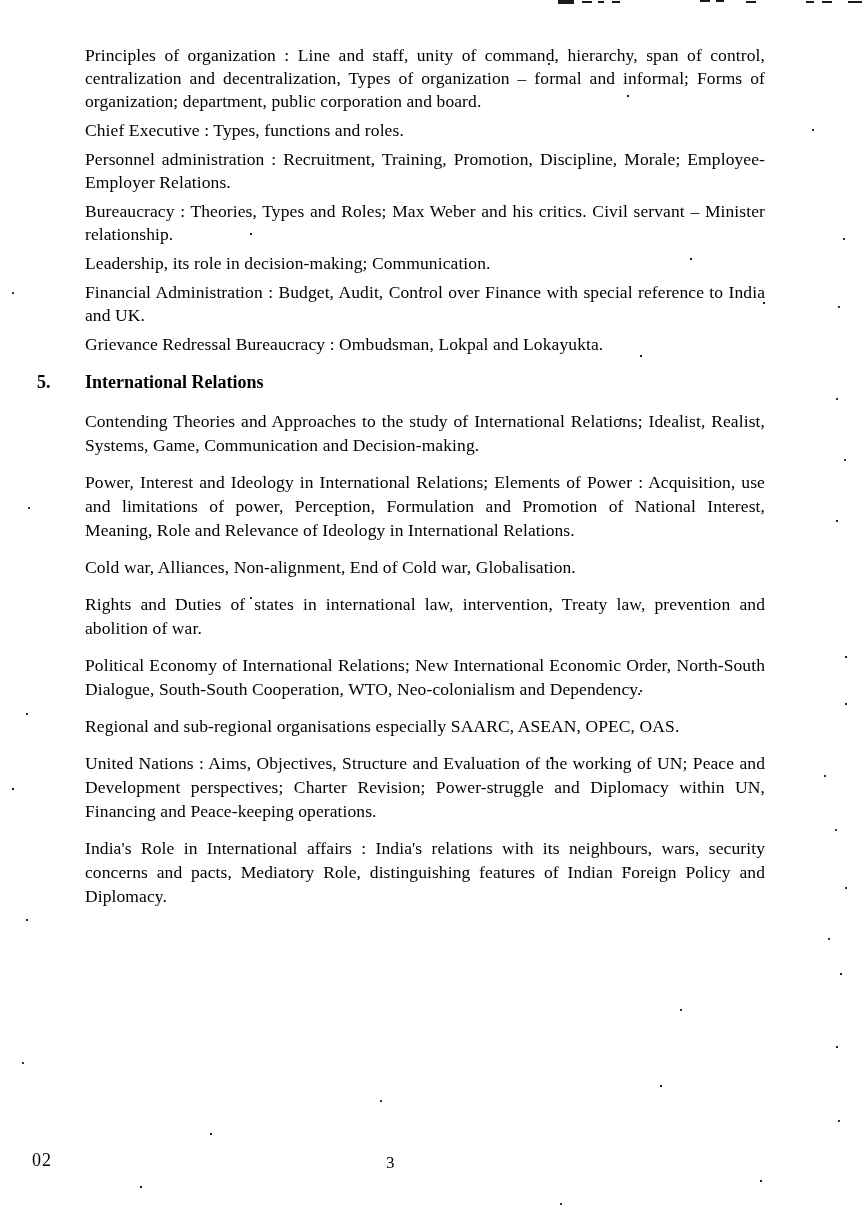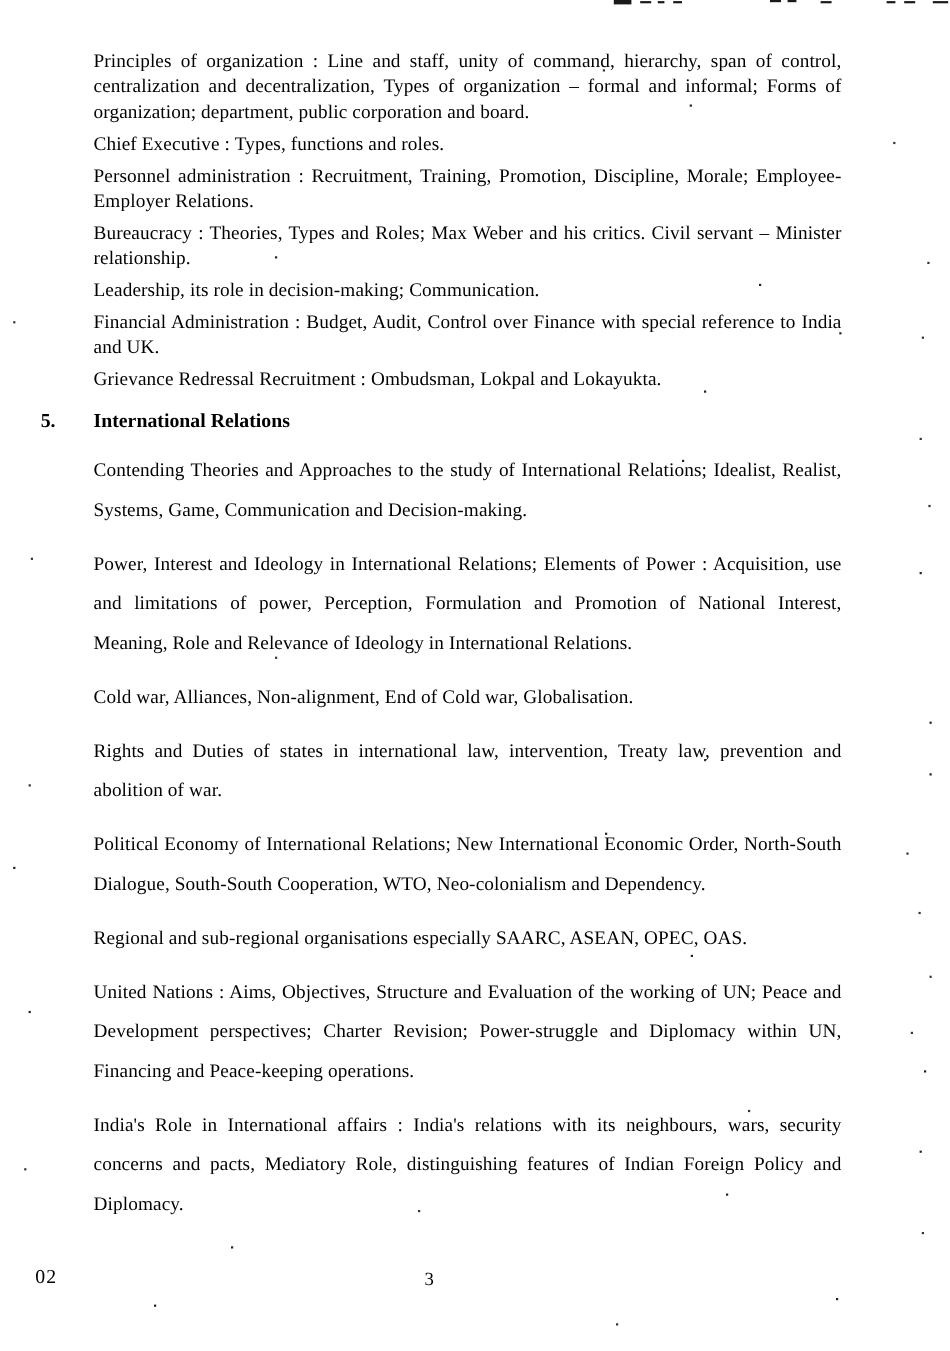--- a/index.html
+++ b/index.html
@@ -19,21 +19,21 @@
   .text-block p{
     margin:0 0 6px 0;
     font-size:17.5px;
     line-height:23px;
     text-align:justify;
     text-align-last:left;
     letter-spacing:0.1px;
   }
   .sec-b p{
     margin:0 0 13px 0;
-    line-height:36px;
+    line-height:24px;
   }
   .heading{
     position:relative;
     margin:14px 0 15px 0;
     font-size:18px;
     font-weight:bold;
     line-height:24px;
   }
   .heading .num{
     position:absolute;
@@ -86,21 +86,21 @@
 
   <main class="text-block">
 
     <section>
       <p>Principles of organization : Line and staff, unity of command, hierarchy, span of control, centralization and decentralization, Types of organization – formal and informal; Forms of organization; department, public corporation and board.</p>
       <p>Chief Executive : Types, functions and roles.</p>
       <p>Personnel administration : Recruitment, Training, Promotion, Discipline, Morale; Employee-Employer Relations.</p>
       <p>Bureaucracy : Theories, Types and Roles; Max Weber and his critics. Civil servant – Minister relationship.</p>
       <p>Leadership, its role in decision-making; Communication.</p>
       <p>Financial Administration : Budget, Audit, Control over Finance with special reference to India and UK.</p>
-      <p>Grievance Redressal Recruitment : Ombudsman, Lokpal and Lokayukta.</p>
+      <p>Grievance Redressal Bureaucracy : Ombudsman, Lokpal and Lokayukta.</p>
     </section>
 
     <section class="sec-b">
       <h2 class="heading">
         <span class="num">5.</span>
         <span class="title">International Relations</span>
       </h2>
       <p>Contending Theories and Approaches to the study of International Relations; Idealist, Realist, Systems, Game, Communication and Decision-making.</p>
       <p>Power, Interest and Ideology in International Relations; Elements of Power : Acquisition, use and limitations of power, Perception, Formulation and Promotion of National Interest, Meaning, Role and Relevance of Ideology in International Relations.</p>
       <p>Cold war, Alliances, Non-alignment, End of Cold war, Globalisation.</p>

